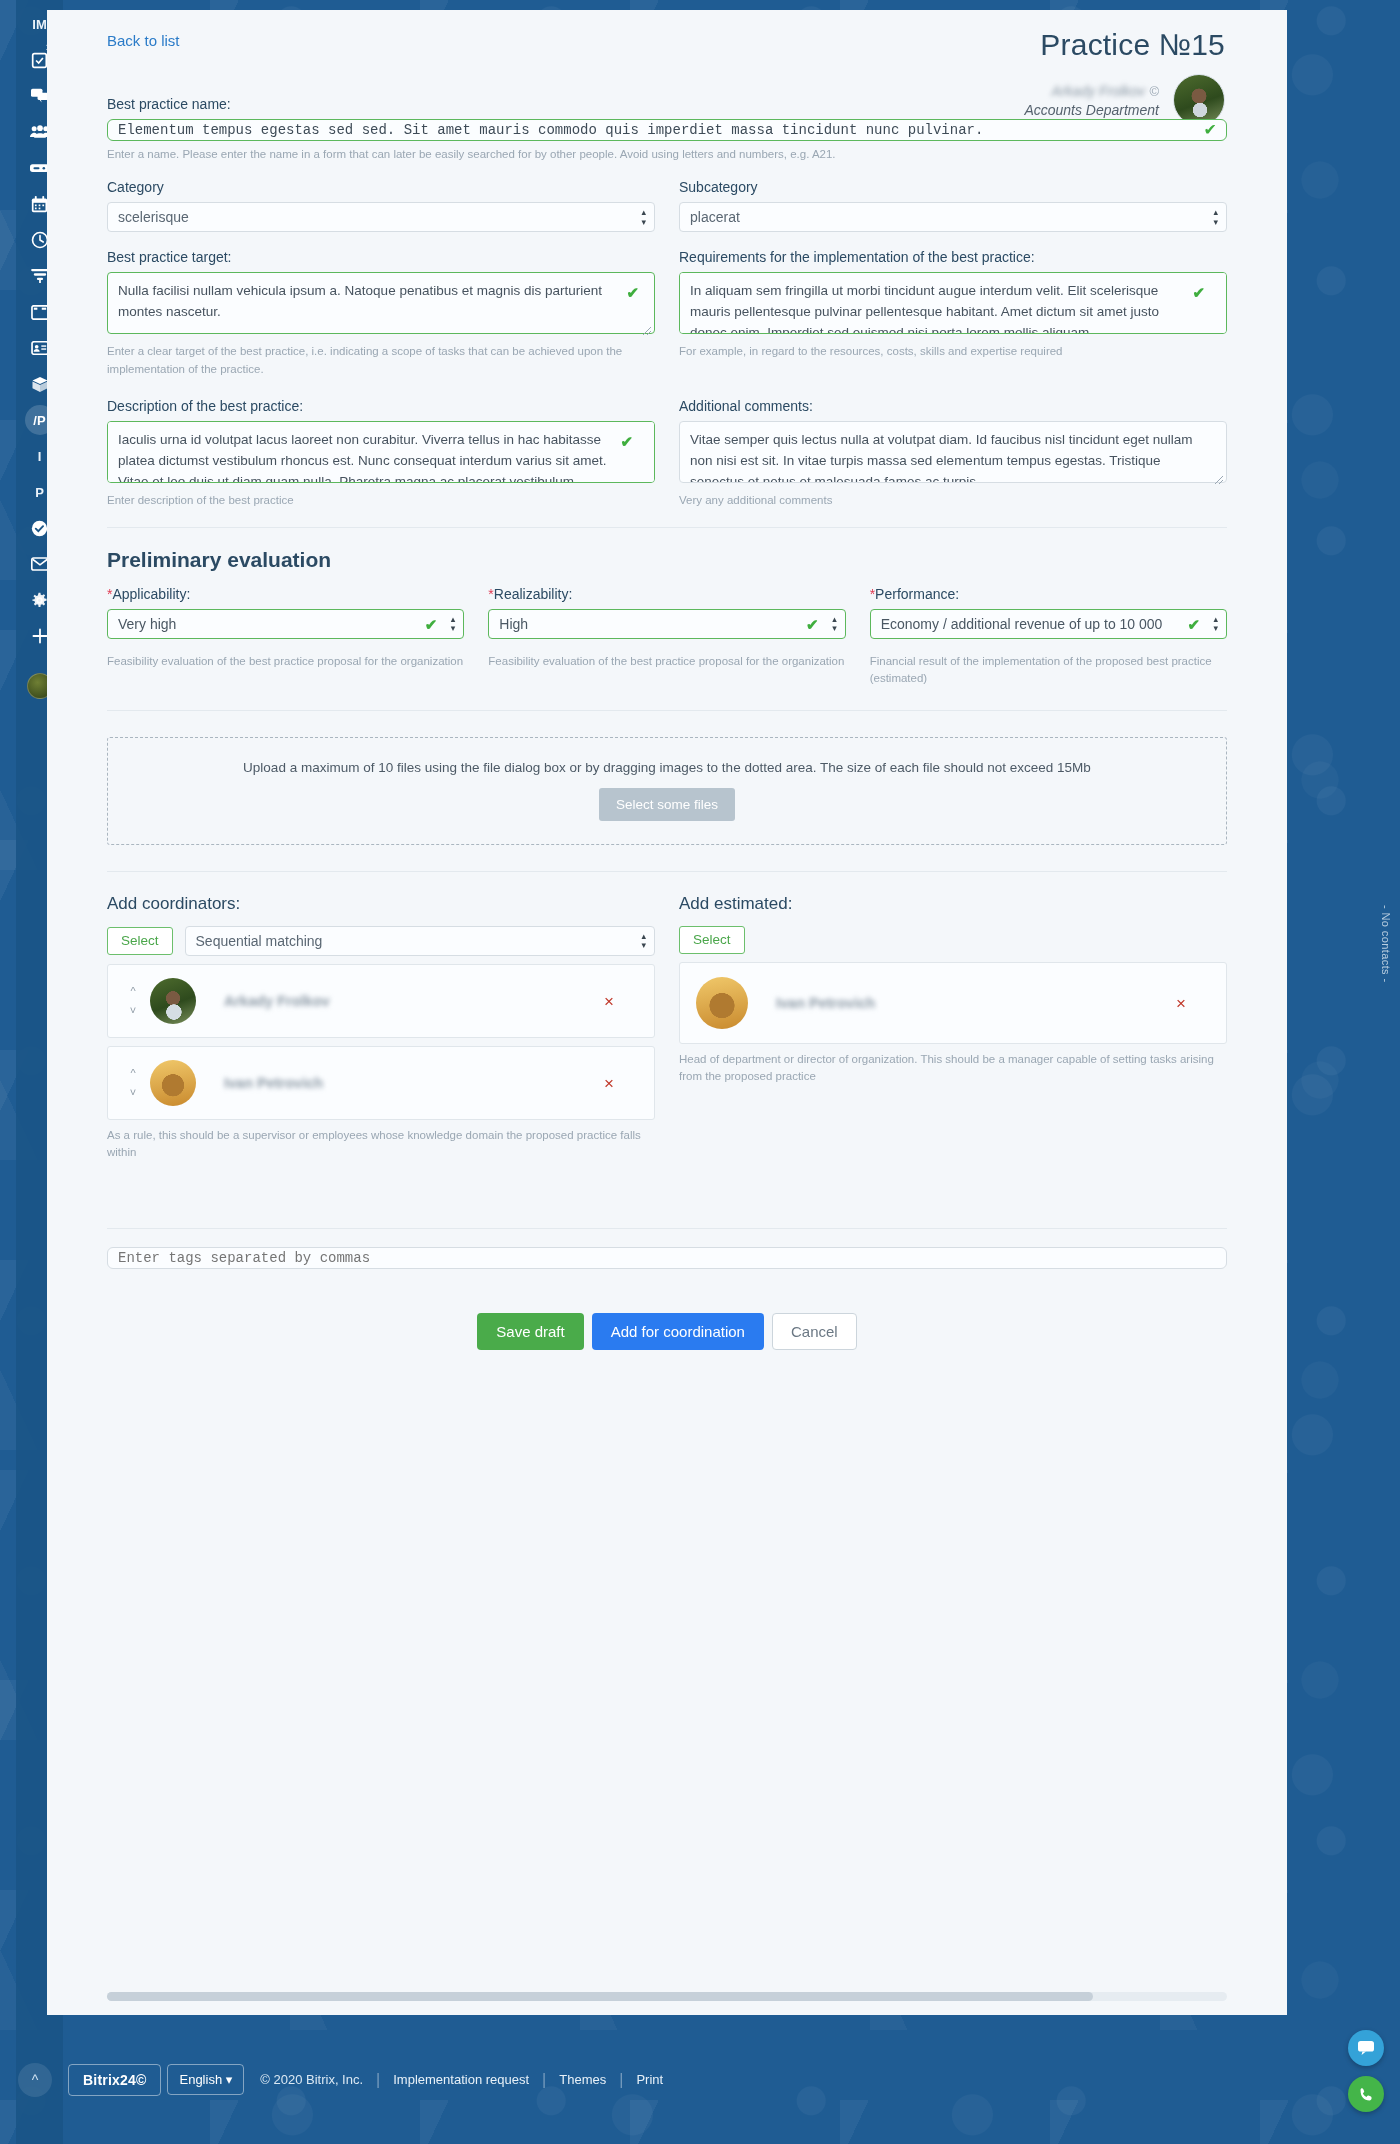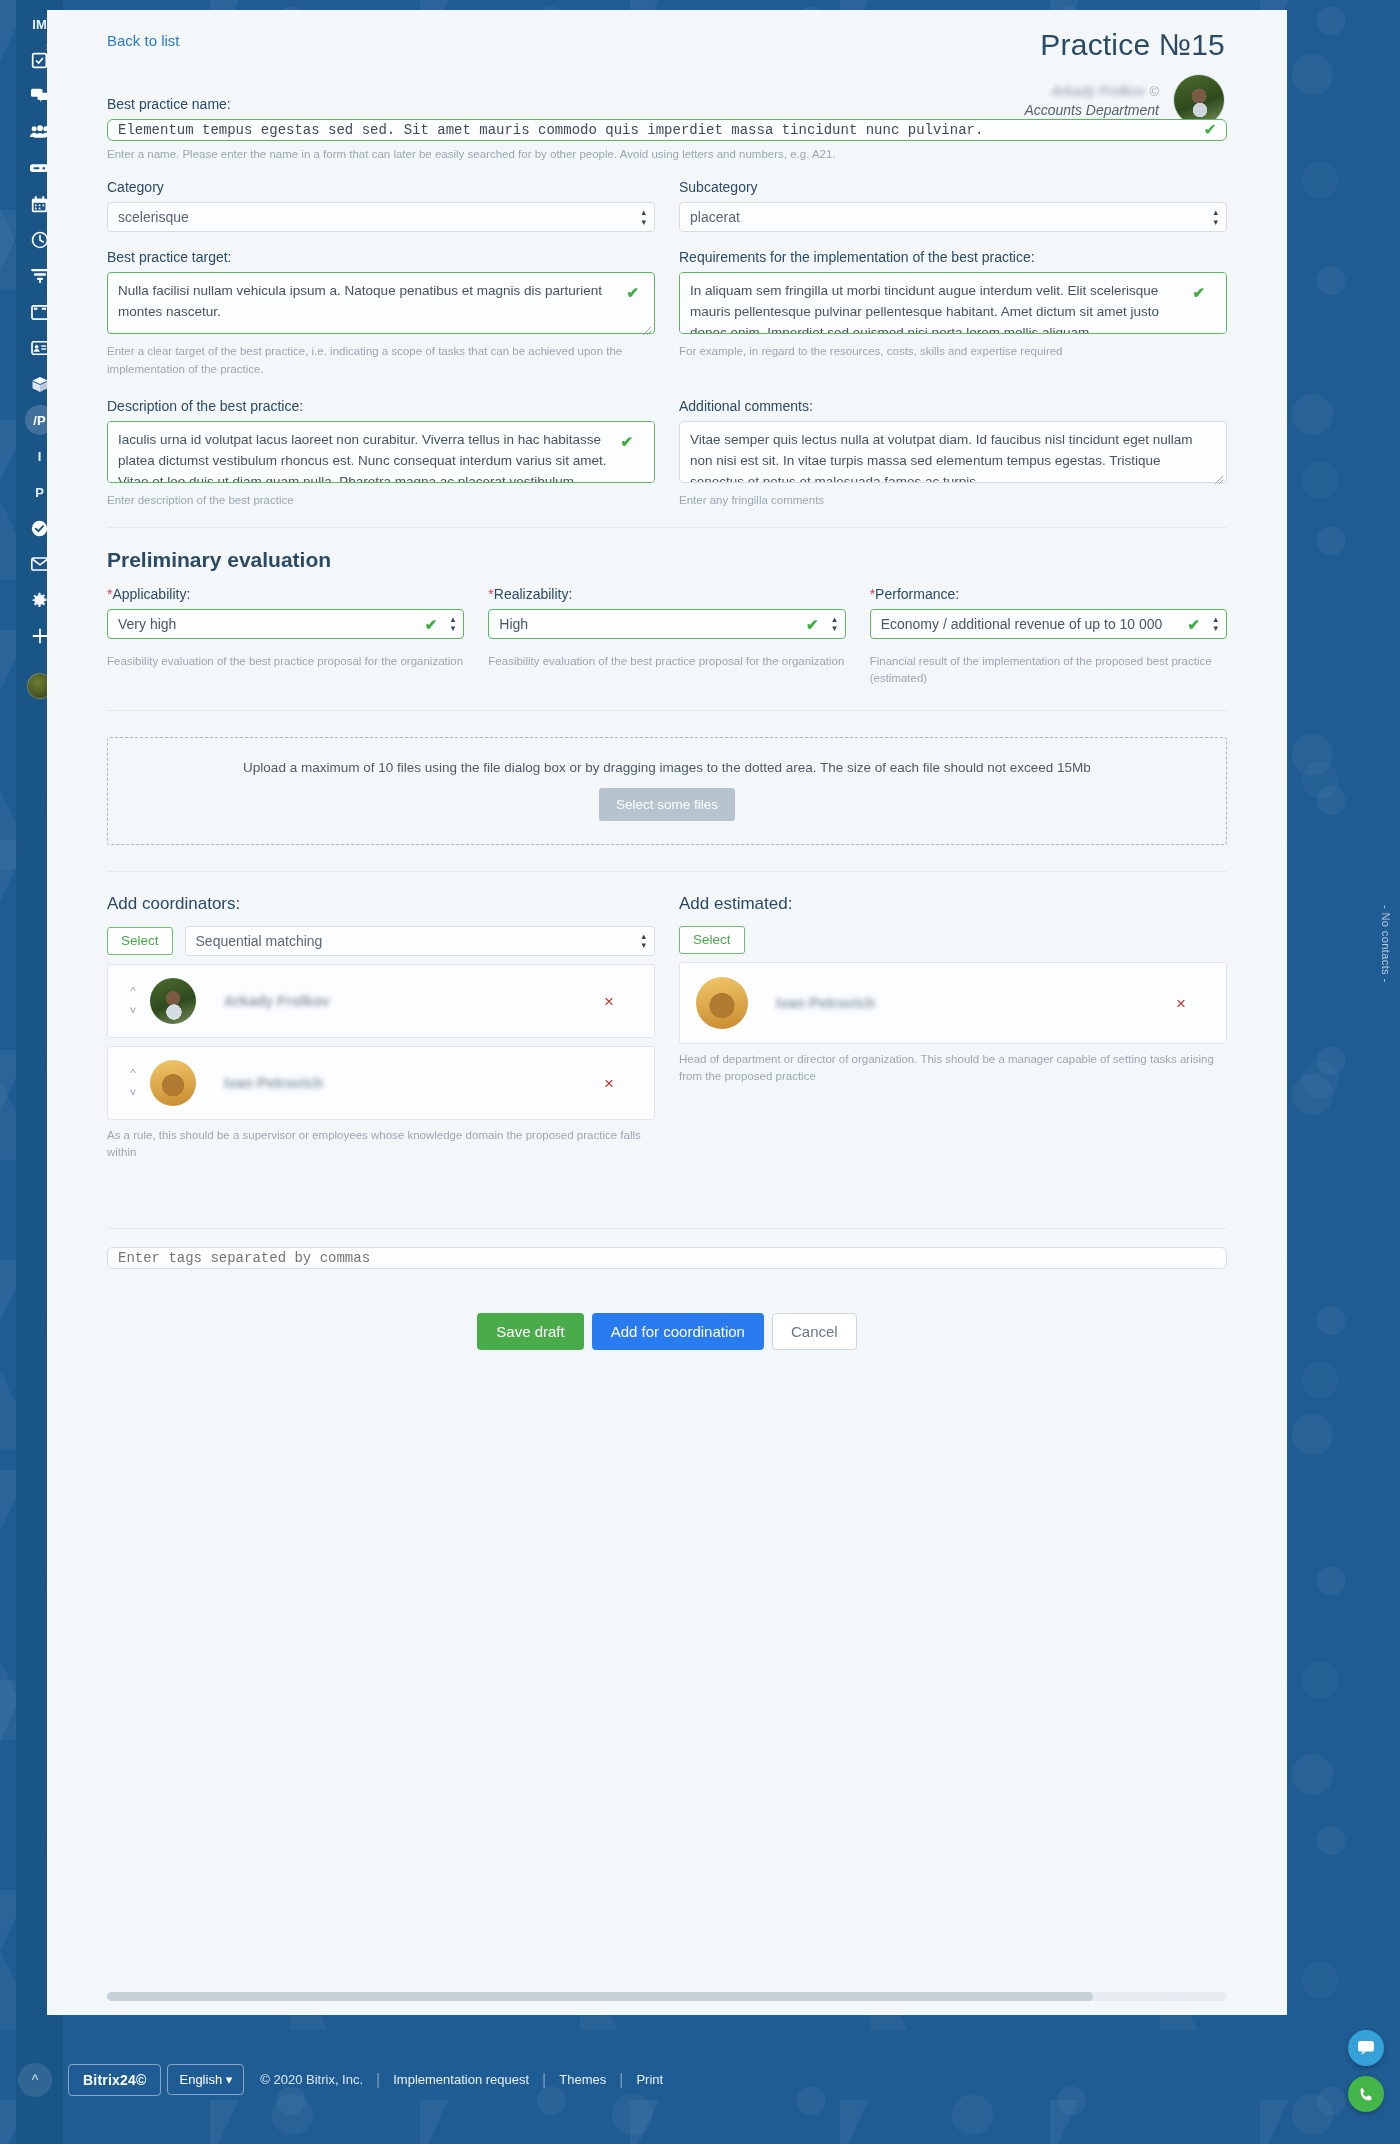--- a/index.html
+++ b/index.html
@@ -501,21 +501,21 @@
         <div class="fld-hint">Enter description of the best practice</div>
       </div>
       <div class="col">
         <div class="fld-label">Additional comments:</div>
         <div class="ta-wrap">
           <textarea class="ta grey" style="">Vitae semper quis lectus nulla at volutpat diam. Id faucibus nisl tincidunt eget nullam non nisi est sit. In vitae turpis massa sed elementum tempus egestas. Tristique senectus et netus et malesuada fames ac turpis.</textarea>
           <svg class="ta-grip" viewBox="0 0 10 10">
               <path d="M9 1L1 9M9 5L5 9" stroke="#9aa7b3" stroke-width="1"></path>
             </svg>
         </div>
-        <div class="fld-hint">Enter any fringilla comments</div>
+        <div class="fld-hint">Very any additional comments</div>
       </div>
     </div>
 
     <div class="hr"></div>
 
     
     <div class="sect-title">Preliminary evaluation</div>
 
     <div class="row3">
       <div class="col">

